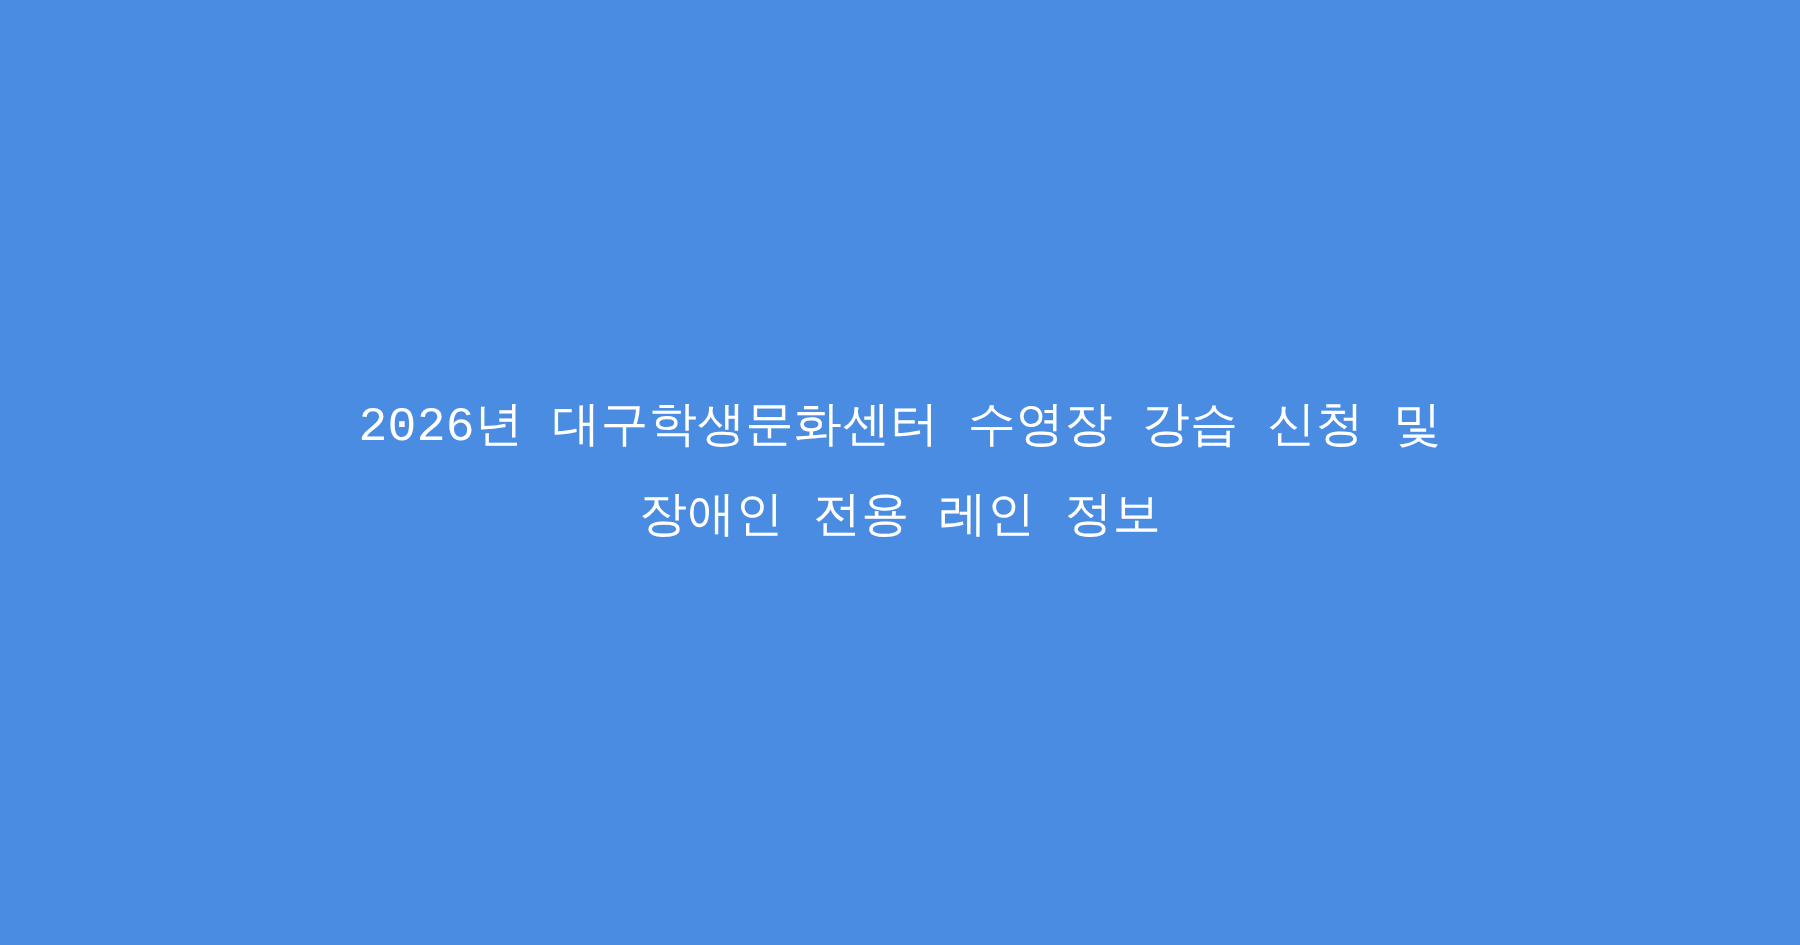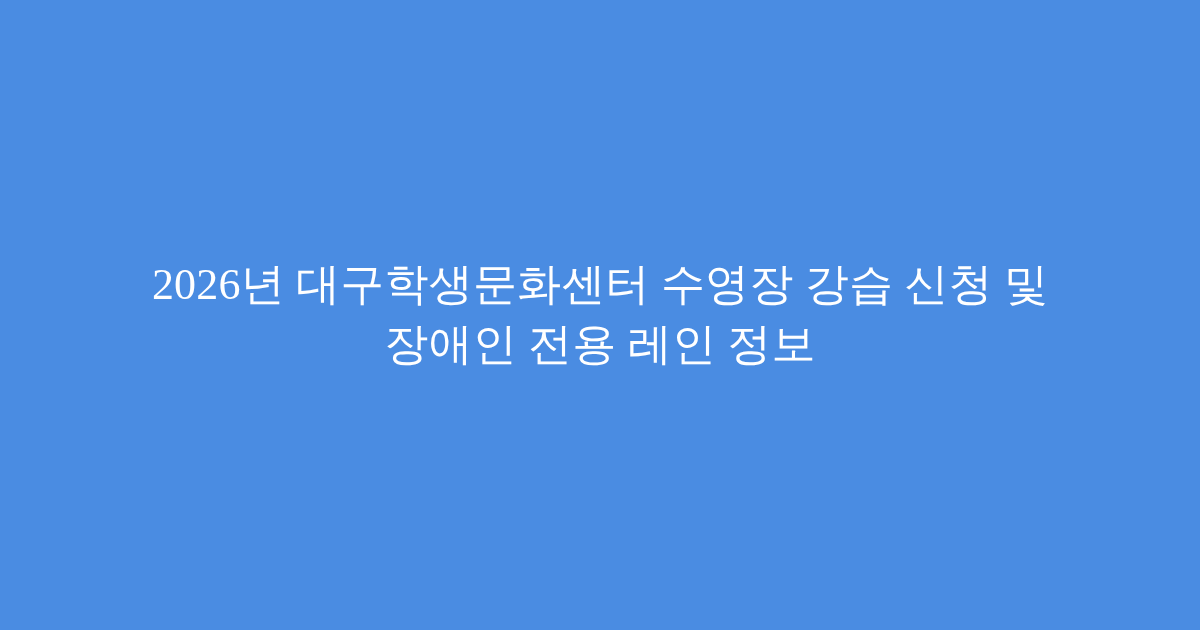--- a/index.html
+++ b/index.html
@@ -32,22 +32,22 @@
   .banner-inner {
     width: 1040px;
     display: block;
     text-align: center;
   }
 
   .banner-title {
     margin: 16px;
     padding: 0;
     color: #ffffff;
-    font-family: Liberation Serif, serif;
-    font-size: 44px;
+    font-family: Liberation Mono, monospace;
+    font-size: 32px;
     font-weight: 400;
     line-height: 60px;
     letter-spacing: 0.2px;
     text-align: center;
     word-break: keep-all;
     white-space: pre-line;
   }
 </style>
 </head>
 <body>

